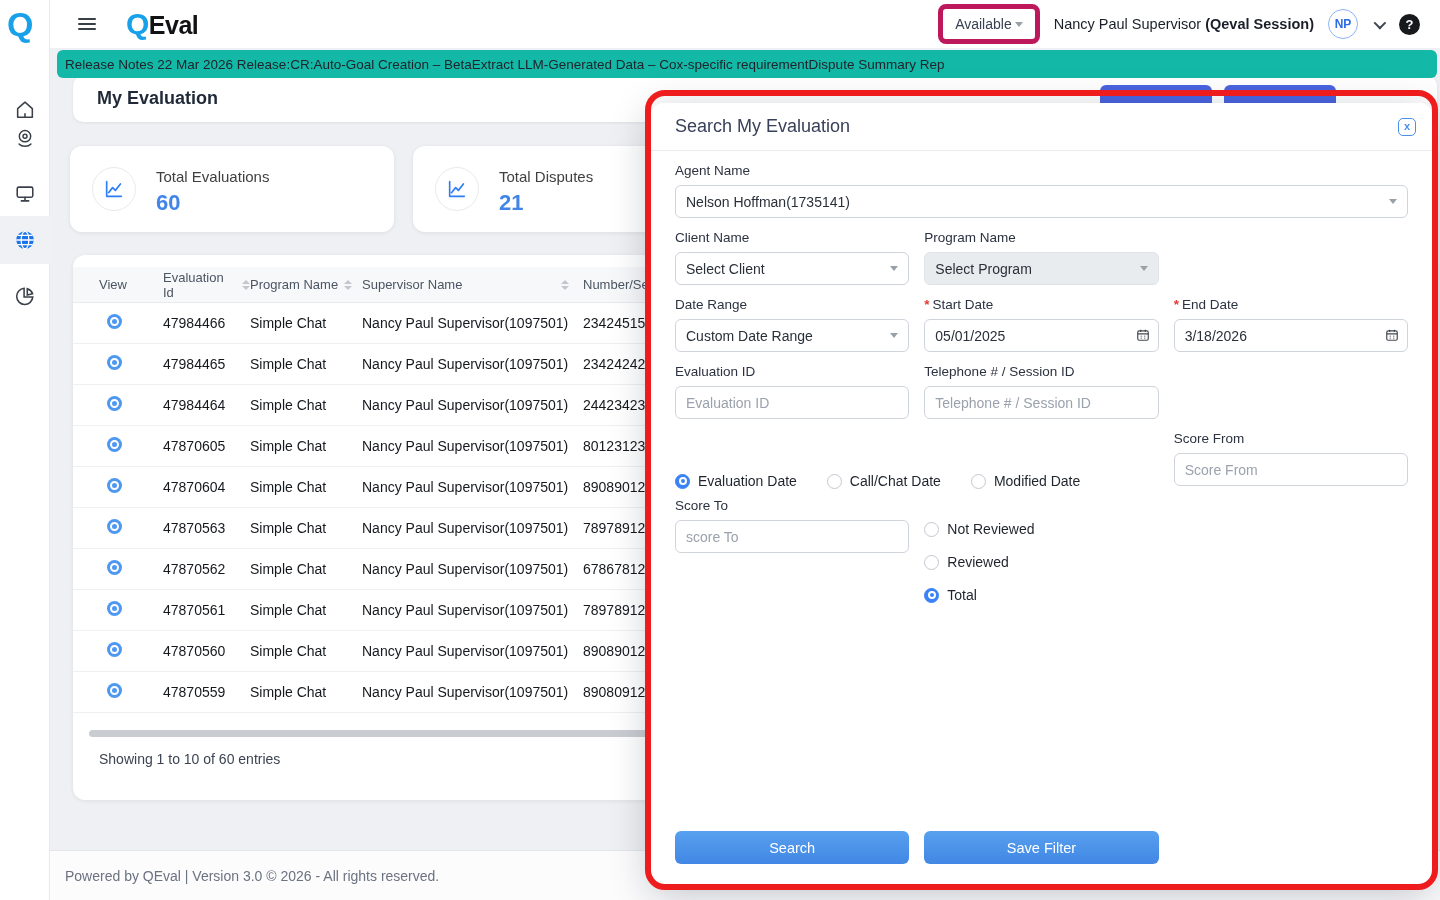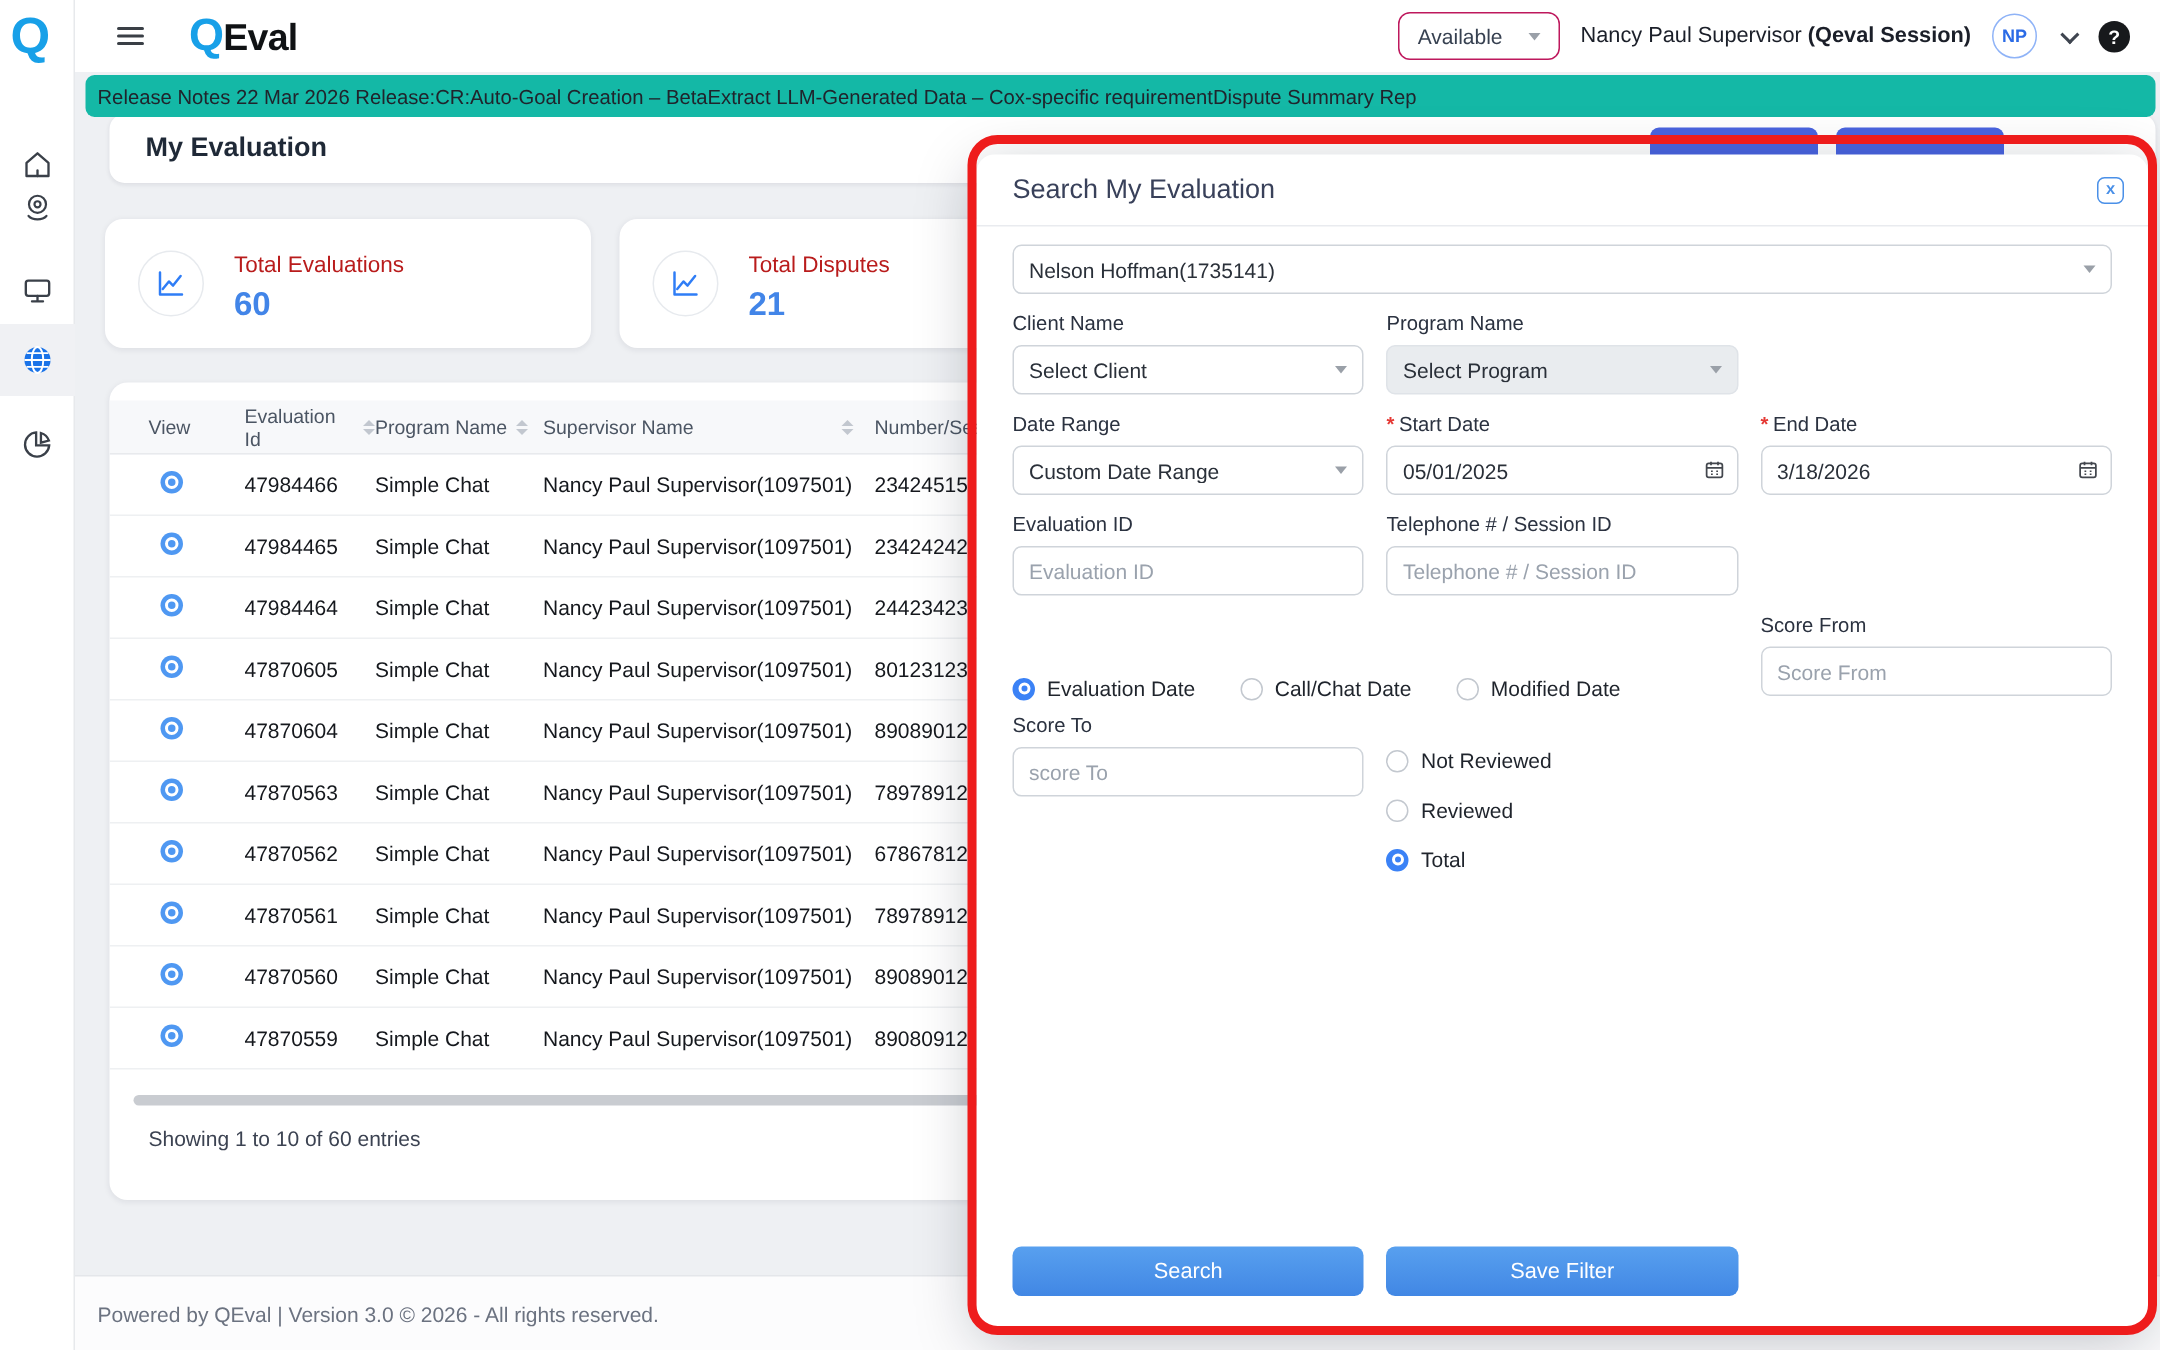--- a/index.html
+++ b/index.html
@@ -15,42 +15,42 @@
   .side-item svg { display:block; }
 
   
   .topbar { position:absolute; left:50px; top:0; width:1390px; height:48px; background:#fff; display:flex; align-items:center; z-index:2; }
   .hamburger { width:18px; height:12px; margin-left:28px; display:flex; flex-direction:column; justify-content:space-between; cursor:pointer; }
   .hamburger i { display:block; height:2px; background:#3a3f46; border-radius:1px; }
   .brand { margin-left:30px; font-weight:800; letter-spacing:-0.5px; }
   .brand .bq { color:#18a0e8; font-size:30px; }
   .brand .brest { color:#101214; font-size:25px; }
   .top-right { margin-left:auto; display:flex; align-items:center; gap:14px; padding-right:20px; }
-  .avail { display:flex; align-items:center; gap:17px; border:1px solid #be185d; border-radius:8px; padding:7px 12px; font-size:14px; color:#374151; background:#fff; cursor:pointer; }
+  .avail { display:flex; align-items:center; gap:3px; border:5px solid #be185d; border-radius:8px; padding:7px 12px; font-size:14px; color:#374151; background:#fff; cursor:pointer; }
   .caret { width:0; height:0; border-left:4px solid transparent; border-right:4px solid transparent; border-top:5px solid #9aa0a8; }
   .uname { font-size:14.5px; color:#1b1f29; font-weight:500; }
   .uname b { font-weight:700; }
   .avatar { width:30px; height:30px; border-radius:50%; border:1.5px solid #8fb3f7; color:#2b6be6; font-size:12px; font-weight:700; display:flex; align-items:center; justify-content:center; background:#fff; }
   .chev { width:9px; height:9px; border-right:2px solid #3f4550; border-bottom:2px solid #3f4550; transform:rotate(45deg) translateY(-2px); margin:0 2px; }
   .help { width:21px; height:21px; border-radius:50%; background:#17191c; color:#fff; font-size:13px; font-weight:700; display:flex; align-items:center; justify-content:center; cursor:pointer; }
 
   
   .banner { position:absolute; left:57px; top:50px; width:1380px; height:28px; background:#14b8a6; border-radius:6px; display:flex; align-items:center; padding-left:8px; font-size:13.5px; color:#20242c; z-index:2; overflow:hidden; white-space:nowrap; }
 
   
   .title-card { position:absolute; left:73px; top:76px; width:1364px; height:46px; background:#fff; border-radius:10px; box-shadow:0 1px 3px rgba(20,30,50,.08); z-index:1; }
   .title-card h1 { position:absolute; left:24px; top:12px; font-size:18px; font-weight:600; color:#1f2937; }
   .hid-btn { position:absolute; top:9px; width:112px; height:30px; background:#4a64e0; border-radius:6px; }
   .hid-btn.b1 { left:1027px; } .hid-btn.b2 { left:1151px; }
 
   
   .stat-card { position:absolute; top:146px; width:324px; height:86px; background:#fff; border-radius:12px; box-shadow:0 1px 4px rgba(20,30,50,.08); }
   .stat-card.c1 { left:70px; } .stat-card.c2 { left:413px; }
   .stat-ic { position:absolute; left:22px; top:21px; width:44px; height:44px; border-radius:50%; border:1px solid #e7eaee; display:flex; align-items:center; justify-content:center; background:#fff; }
-  .stat-lb { position:absolute; left:86px; top:22px; font-size:15px; color:#b91c1c; }
+  .stat-lb { position:absolute; left:86px; top:22px; font-size:15px; color:#404040; }
   .stat-val { position:absolute; left:86px; top:44px; font-size:22px; font-weight:700; color:#4285e8; }
 
   
   .table-card { position:absolute; left:73px; top:255px; width:1364px; height:545px; background:#fff; border-radius:12px; box-shadow:0 1px 4px rgba(20,30,50,.08); overflow:hidden; }
   .thead, .trow { display:grid; grid-template-columns:64px 87px 112px 221px 1fr; padding-left:26px; align-items:center; }
   .thead { margin-top:12px; height:36px; background:#f7f8fa; border-bottom:1px solid #e8eaed; font-size:13px; color:#4b5563; }
   .hcell { display:flex; align-items:center; gap:6px; }
   .hcell.sup { padding-right:14px; justify-content:space-between; }
   .sort { display:inline-flex; flex-direction:column; gap:2px; cursor:pointer; }
   .sort i { width:0; height:0; border-left:4px solid transparent; border-right:4px solid transparent; display:block; }
@@ -323,20 +323,21 @@
 
   <div class="modal">
     <div class="m-head">
       <span class="m-title">Search My Evaluation</span>
       <span class="m-close">x</span>
     </div>
     <div class="m-body">
 
       <div class="fgrid">
         <div class="field span3">
+          <div class="flabel">Agent Name</div>
           <div class="ctl">
             <span class="grow">Nelson Hoffman(1735141)</span>
             <span class="dd"></span>
           </div>
         </div>
       </div>
 
       <div class="fgrid">
         <div class="field">
           <div class="flabel">Client Name</div>

